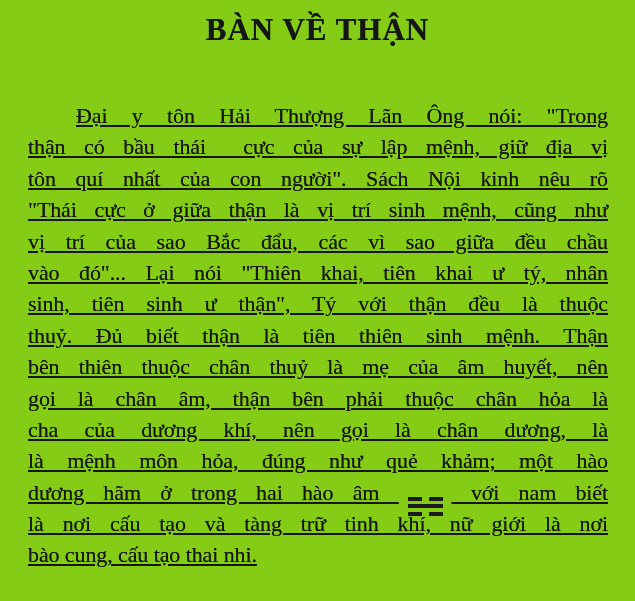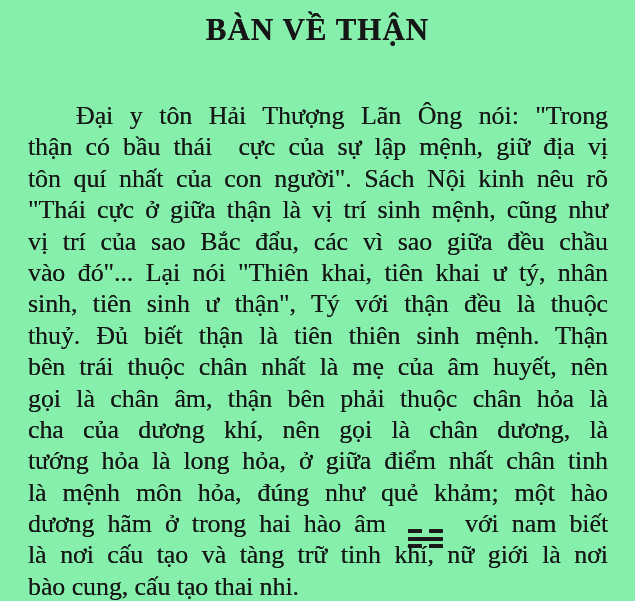--- a/index.html
+++ b/index.html
@@ -4,21 +4,21 @@
 <style>
   html, body {
     margin: 0;
     padding: 0;
     background: #ffffff;
   }
   .page {
     position: relative;
     width: 635px;
     height: 601px;
-    background: #86efac;
+    background: #84cc16;
     color: #161616;
     font-family: "Liberation Serif", "DejaVu Serif", serif;
     overflow: hidden;
   }
   .title {
     position: absolute;
     top: 12px;
     left: 0;
     right: 0;
     margin: 0;
@@ -28,27 +28,28 @@
     letter-spacing: 1px;
     text-shadow: 0 0 0.6px rgba(0,0,0,0.75);
   }
   .body-text {
     position: absolute;
     top: 100px;
     left: 28px;
     width: 580px;
   }
   .line {
-    font-size: 26px;
+    font-size: 22px;
     line-height: 31.4px;
     height: 31.4px;
     text-align: justify;
     text-align-last: justify;
     text-shadow: 0 0 0.5px rgba(0,0,0,0.65);
     letter-spacing: -0.1px;
+    text-decoration: underline;
   }
   .line.indent {
     padding-left: 48px;
   }
   .line.last {
     text-align: right;
     text-align-last: left;
   }
   
   .trigram {
@@ -80,24 +81,23 @@
 
   <div class="body-text">
     <div class="line indent">Đại y tôn Hải Thượng Lãn Ông nói: "Trong</div>
     <div class="line">thận có bầu thái &nbsp;cực của sự lập mệnh, giữ địa vị</div>
     <div class="line">tôn quí nhất của con người". Sách Nội kinh nêu rõ</div>
     <div class="line">"Thái cực ở giữa thận là vị trí sinh mệnh, cũng như</div>
     <div class="line">vị trí của sao Bắc đẩu, các vì sao giữa đều chầu</div>
     <div class="line">vào đó"... Lại nói "Thiên khai, tiên khai ư tý, nhân</div>
     <div class="line">sinh, tiên sinh ư thận", Tý với thận đều là thuộc</div>
     <div class="line">thuỷ. Đủ biết thận là tiên thiên sinh mệnh. Thận</div>
-    <div class="line">bên trái thuộc chân nhất là mẹ của âm huyết, nên</div>
+    <div class="line">bên thiên thuộc chân thuỷ là mẹ của âm huyết, nên</div>
     <div class="line">gọi là chân âm, thận bên phải thuộc chân hỏa là</div>
     <div class="line">cha của dương khí, nên gọi là chân dương, là</div>
-    <div class="line">tướng hỏa là long hỏa, ở giữa điểm nhất chân tinh</div>
     <div class="line">là mệnh môn hỏa, đúng như quẻ khảm; một hào</div>
 
     <div class="line">
       <span>dương hãm ở trong hai hào âm</span>
       <span class="trigram">
         <span class="t-row">
             <span class="t-bar"></span>
             <span class="t-bar"></span>
           </span>
         <span class="t-row">

